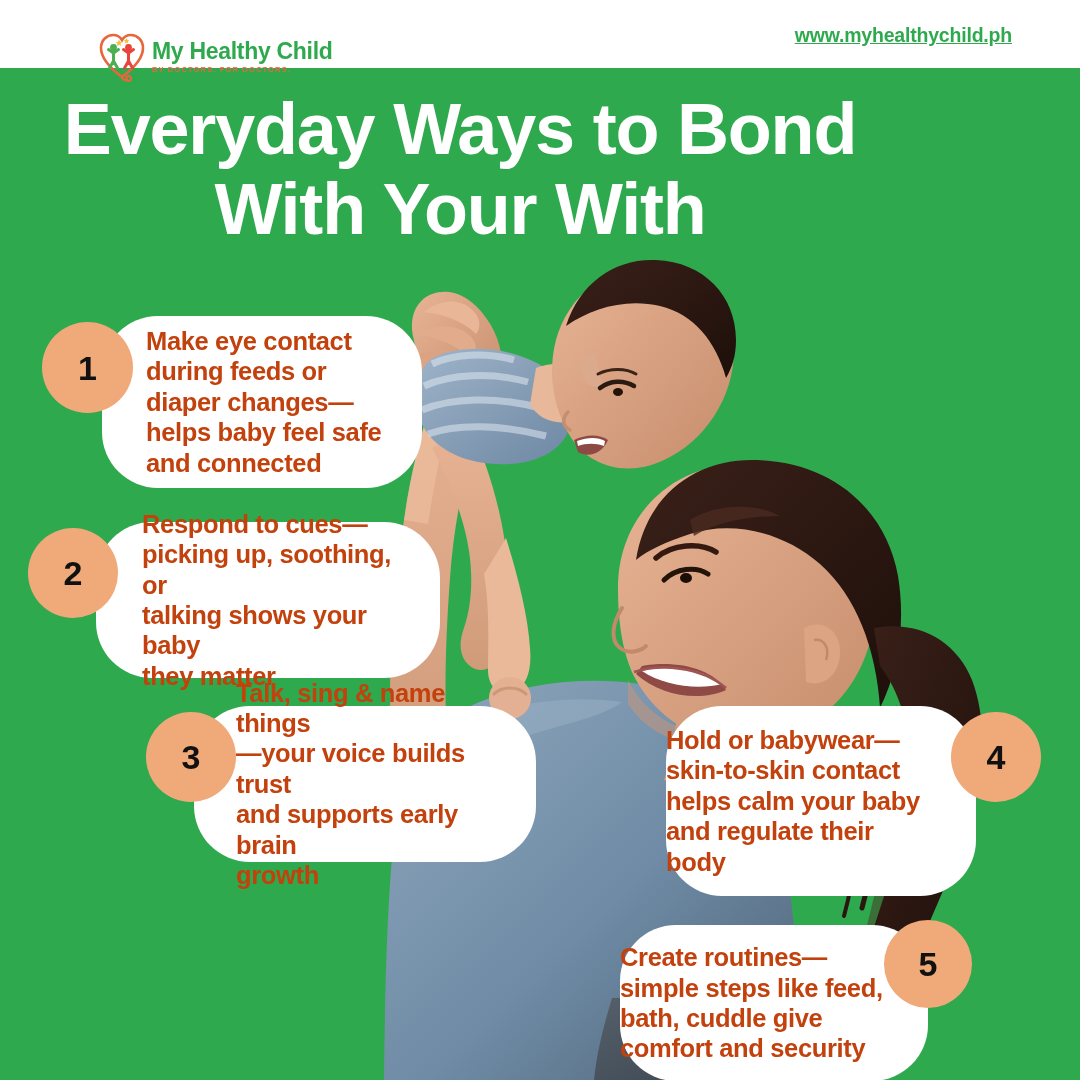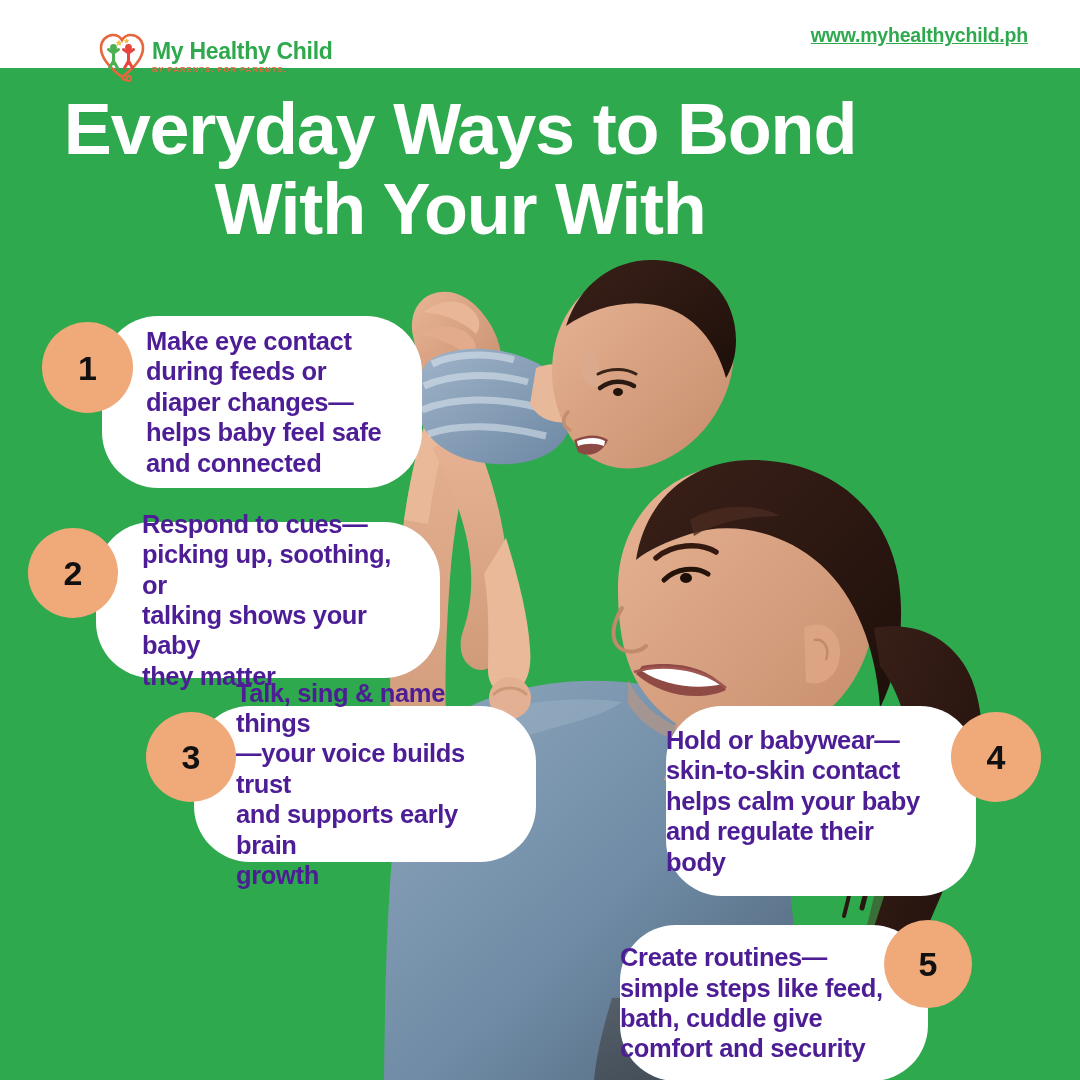--- a/index.html
+++ b/index.html
@@ -26,21 +26,21 @@
   #logo-wordmark { display:flex; flex-direction:column; align-items:flex-start; }
   #logo-title {
     font-size:23px; font-weight:bold; letter-spacing:-.3px;
     color:#2fa94e; line-height:1.05; white-space:nowrap;
   }
   #logo-tagline {
     font-size:7.6px; font-weight:bold; letter-spacing:1.1px;
     color:#e8663c; line-height:1; margin-top:3px; white-space:nowrap;
   }
   #site-url {
-    position:absolute; right:52px; top:24px;
+    position:absolute; right:68px; top:24px;
     font-size:19.5px; font-weight:bold; letter-spacing:-.2px;
     color:#2fa94e; white-space:nowrap;
   }
 
   
   #canvas {
     position:absolute; top:68px; left:0;
     width:1080px; height:1012px;
     background:#2fa94e;
     overflow:hidden;
@@ -65,21 +65,21 @@
 
   
   .tip { position:absolute; z-index:40; }
   .tip .bubble {
     position:absolute;
     background:#ffffff;
     border-radius:56px;
     display:flex; align-items:center;
   }
   .tip .tip-text {
-    color:#4c1d95;
+    color:#c2410c;
     font-weight:bold;
     font-size:25.5px;
     line-height:1.19;
     letter-spacing:-.35px;
     white-space:pre-line;
   }
   .tip .badge {
     position:absolute;
     background:#f0a979;
     border-radius:50%;
@@ -138,21 +138,21 @@
 
         <circle cx="15.5" cy="17.5" r="3.4" fill="#4caf50"></circle>
         <path d="M15.5 21.2 L15.5 31 M15.5 23 L10.5 19.5 M15.5 23 L20.5 19.5 M15.5 31 L11.5 38 M15.5 31 L19.5 38" stroke="#4caf50" stroke-width="3" stroke-linecap="round" fill="none"></path>
 
         <circle cx="30.5" cy="17.5" r="3.4" fill="#e8443c"></circle>
         <path d="M30.5 21.2 L30.5 31 M30.5 23 L25.5 19.5 M30.5 23 L35.5 19.5 M30.5 31 L26.5 38 M30.5 31 L34.5 38" stroke="#e8443c" stroke-width="3" stroke-linecap="round" fill="none"></path>
       </svg>
     </span>
     <span id="logo-wordmark">
       <span id="logo-title">My Healthy Child</span>
-      <span id="logo-tagline">BY PARENTS. FOR PARENTS.</span>
+      <span id="logo-tagline">BY DOCTORS. FOR DOCTORS.</span>
     </span>
   </div>
 
   <a id="site-url" href="#">www.myhealthychild.ph</a>
 </div>
 
 <div id="canvas">
 
   <div id="photo">
     <svg width="1080" height="1012" viewBox="0 0 1080 1012">

